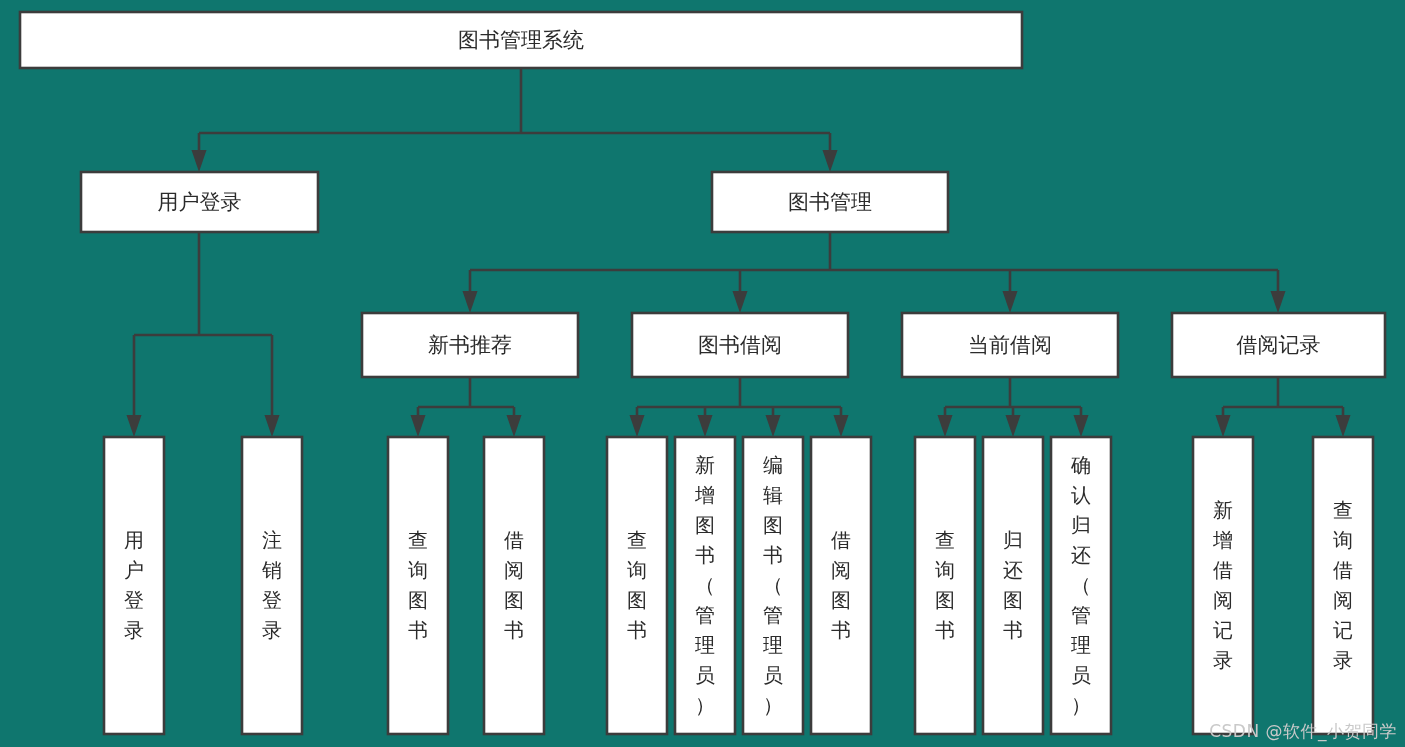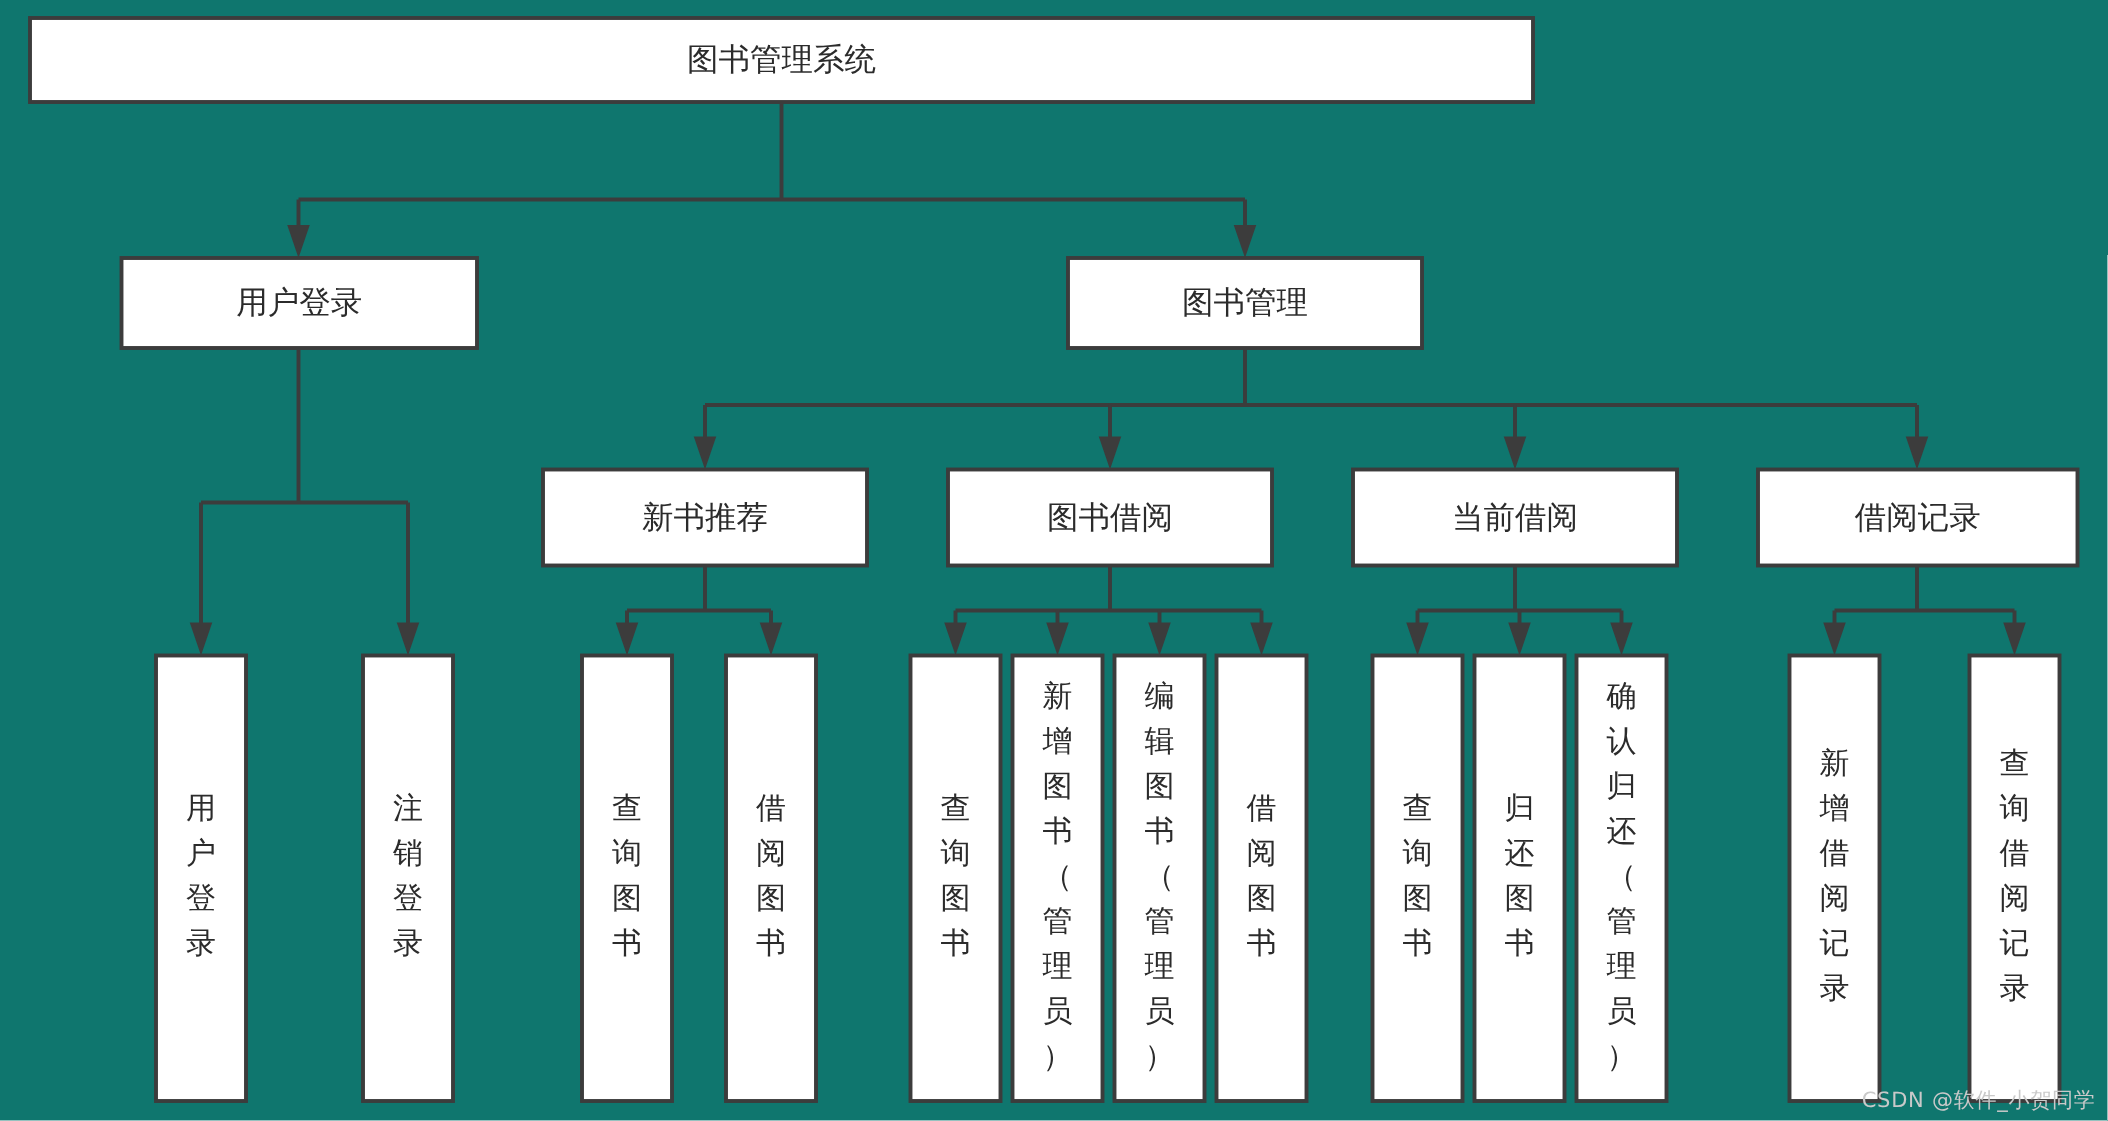--- a/index.html
+++ b/index.html
@@ -47,21 +47,21 @@
     dominant-baseline: middle;
   }
   .node-label.vertical-label {
     font-size: 20px;
   }
   .watermark-text {
     position: absolute;
     right: 8px;
     bottom: 4px;
     font-family: "DejaVu Sans", "Liberation Sans", sans-serif;
-    font-size: 14px;
+    font-size: 17px;
     color: #c9c9c9;
     letter-spacing: 0.5px;
     white-space: nowrap;
     user-select: none;
   }
 </style>
 </head>
 <body>
 
 <div id="diagram-root">

